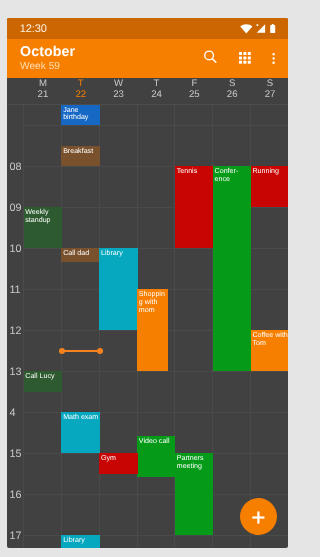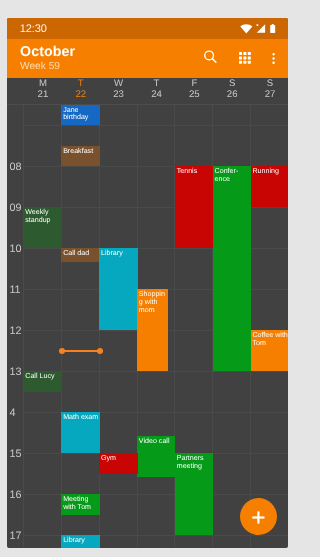--- a/index.html
+++ b/index.html
@@ -167,21 +167,20 @@
       <div class="ev" style="left: 16.5px; width: 38.357px; top: 102px; height: 41px; background: rgb(45, 90, 46);">Weekly standup</div>
       <div class="ev" style="left: 54.357px; width: 38.357px; top: 143px; height: 13.6667px; background: rgb(122, 81, 45);">Call dad</div>
       <div class="ev" style="left: 92.214px; width: 38.357px; top: 143px; height: 82px; background: rgb(5, 168, 190);">Library</div>
       <div class="ev" style="left: 130.071px; width: 31px; top: 184px; height: 82px; background: rgb(247, 127, 0);">Shopping with mom</div>
       <div class="ev" style="left: 243.642px; width: 38.357px; top: 225px; height: 41px; background: rgb(247, 127, 0);">Coffee with Tom</div>
       <div class="ev" style="left: 16.5px; width: 38.357px; top: 266px; height: 20.5px; background: rgb(45, 90, 46);">Call Lucy</div>
       <div class="ev" style="left: 54.357px; width: 38.357px; top: 307px; height: 41px; background: rgb(5, 168, 190);">Math exam</div>
       <div class="ev" style="left: 130.071px; width: 38.357px; top: 307px; height: 41px; background: rgb(6, 154, 25); margin-top: 24px;">Video call</div>
       <div class="ev" style="left: 167.928px; width: 38.357px; top: 348px; height: 82px; background: rgb(6, 154, 25);">Partners meeting</div>
       <div class="ev" style="left: 92.214px; width: 38.357px; top: 348px; height: 20.5px; background: rgb(201, 5, 3);">Gym</div>
-      <div class="ev" style="left: 54.357px; width: 38.357px; top: 389px; height: 20.5px; background: rgb(6, 154, 25);">Meeting with Tom</div>
       <div class="ev" style="left: 54.357px; width: 38.357px; top: 430px; height: 41px; background: rgb(5, 168, 190);">Library</div>
       <div id="nowline" style="left: 51.657px; width: 44.257px; top: 245px;"></div>
       <div class="nowdot" style="left: 51.657px; top: 243px;"></div>
       <div class="nowdot" style="left: 89.914px; top: 243px;"></div>
     </div>
 
   <div id="fab">
     <svg width="37" height="37" viewBox="0 0 37 37">
       <rect x="12.3" y="18.4" width="12.2" height="2.2" fill="#fff"></rect>
       <rect x="17.3" y="13.4" width="2.2" height="12.2" fill="#fff"></rect>

